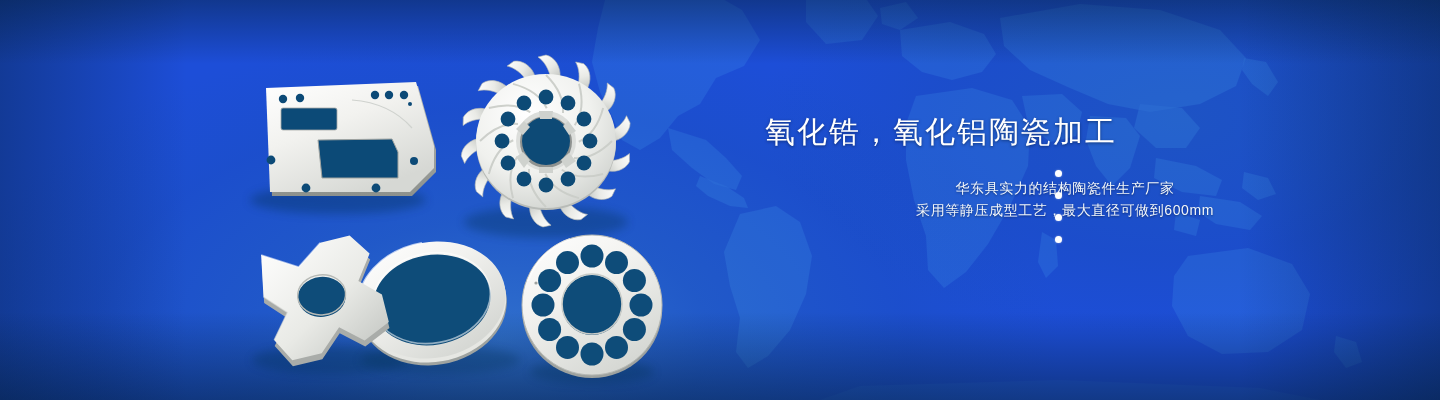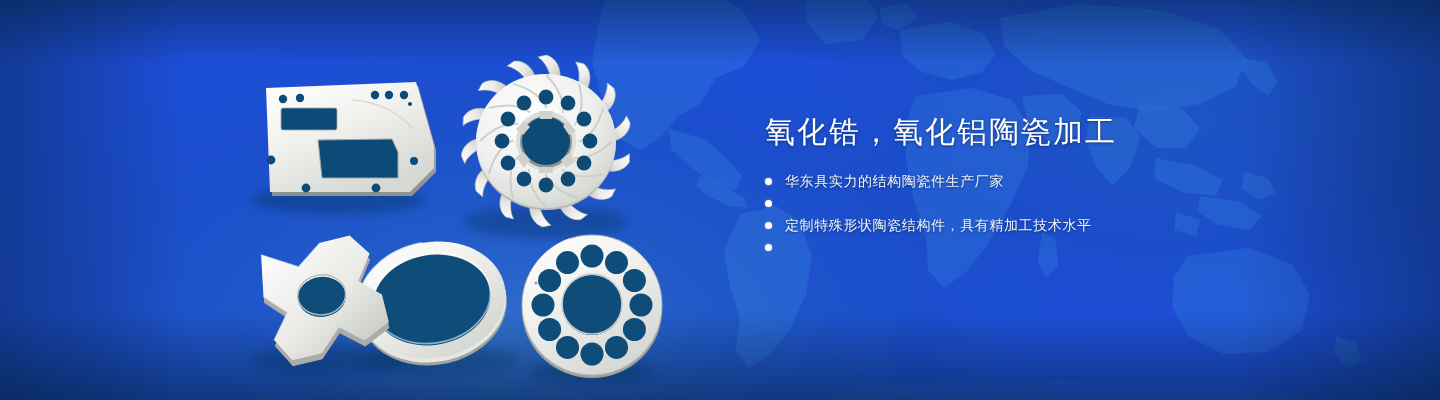--- a/index.html
+++ b/index.html
@@ -67,20 +67,21 @@
     font-weight:400;
     white-space:nowrap;
     text-shadow:0 1px 3px rgba(0,20,45,0.55);
   }
   .bullets { margin-top:18px; list-style:none; }
   .bullet {
     display:flex;
     align-items:center;
     height:22px;
     margin-bottom:0px;
+    flex-direction:column;
   }
   .dot {
     width:7px; height:7px;
     border-radius:50%;
     background:#ffffff;
     flex:0 0 7px;
     margin-right:13px;
     box-shadow:0 0 2px rgba(255,255,255,0.5);
   }
   .btext {
@@ -322,24 +323,24 @@
   <div class="copy">
     <div class="headline">氧化锆，氧化铝陶瓷加工</div>
 
     <ul class="bullets">
       <li class="bullet">
         <span class="dot"></span>
         <span class="btext">华东具实力的结构陶瓷件生产厂家</span>
       </li>
       <li class="bullet">
         <span class="dot"></span>
+        <span class="btext">采用等静压成型工艺，最大直径可做到600mm</span>
       </li>
       <li class="bullet">
         <span class="dot"></span>
-        <span class="btext">定制特殊形状陶瓷结构件，具有精加工技术水平</span>
       </li>
       <li class="bullet">
         <span class="dot"></span>
       </li>
     </ul>
   </div>
 
 </div>
 
 </body></html>

